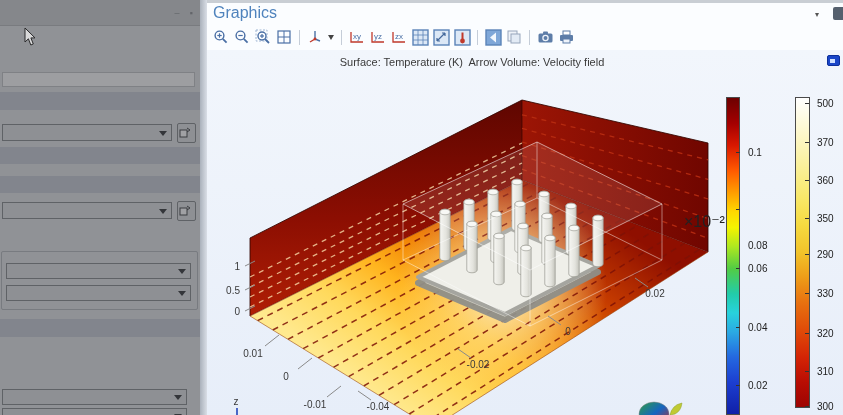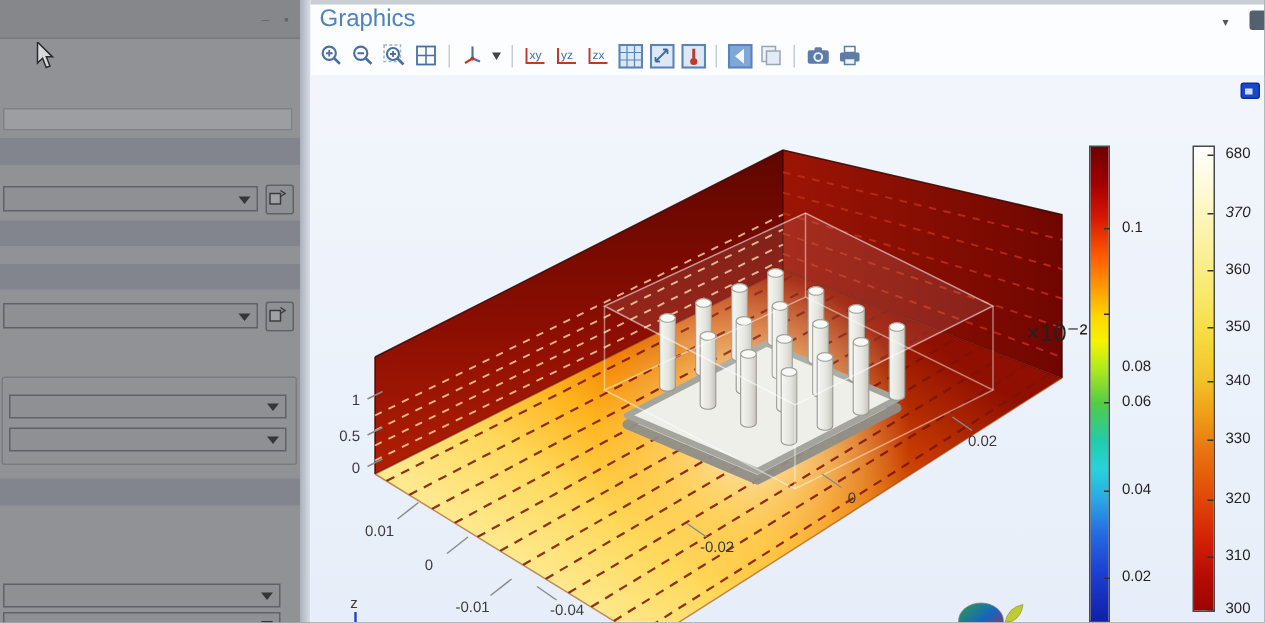--- a/index.html
+++ b/index.html
@@ -225,20 +225,21 @@
       <span class="tb-icon">
           <svg width="17" height="16">
             <rect x="5" y="2" width="7" height="4" fill="#fff" stroke="#5d7da8"></rect>
             <rect x="2" y="6" width="13" height="6" rx="1" fill="#5d7da8"></rect>
             <rect x="5" y="10" width="7" height="4" fill="#eef3fa" stroke="#5d7da8"></rect>
           </svg>
         </span>
     </div>
 
     <div class="abs plot">
+      <div class="abs plot-title">Surface: Temperature (K)&nbsp; Arrow Volume: Velocity field</div>
 
       <svg id="scene" class="abs" style="left:0;top:0;" width="636" height="365">
         <defs>
           <linearGradient id="gLW" x1="0" y1="0" x2="0" y2="1">
             <stop offset="0" stop-color="#5f0600"></stop>
               <stop offset="0.55" stop-color="#8c0e02"></stop>
               <stop offset="1" stop-color="#b01f05"></stop>
           </linearGradient>
           <linearGradient id="gRW" x1="0" y1="0" x2="1" y2="0">
             <stop offset="0" stop-color="#9c1505"></stop>
@@ -393,29 +394,29 @@
           <div class="cb-tick" style="left: 541px; top: 218px;">0.06</div>
           <div class="cb-notch" style="left: 529px; top: 218px;"></div>
           <div class="cb-tick" style="left: 541px; top: 277px;">0.04</div>
           <div class="cb-notch" style="left: 529px; top: 277px;"></div>
           <div class="cb-tick" style="left: 541px; top: 335px;">0.02</div>
           <div class="cb-notch" style="left: 529px; top: 335px;"></div>
         </div>
 
       <div class="abs cbar cb-temp"></div>
       <div id="temp-ticks">
-          <div class="cb-tick" style="left: 610px; top: 53px;">680</div>
+          <div class="cb-tick" style="left: 610px; top: 53px;">500</div>
           <div class="cb-notch" style="left: 598px; top: 53px;"></div>
-          <div class="cb-tick" style="left: 610px; top: 92px; font-style: italic;">370</div>
+          <div class="cb-tick" style="left: 610px; top: 92px;">370</div>
           <div class="cb-notch" style="left: 598px; top: 92px;"></div>
           <div class="cb-tick" style="left: 610px; top: 130px;">360</div>
           <div class="cb-notch" style="left: 598px; top: 130px;"></div>
           <div class="cb-tick" style="left: 610px; top: 168px;">350</div>
           <div class="cb-notch" style="left: 598px; top: 168px;"></div>
-          <div class="cb-tick" style="left: 610px; top: 204px;">340</div>
+          <div class="cb-tick" style="left: 610px; top: 204px;">290</div>
           <div class="cb-notch" style="left: 598px; top: 204px;"></div>
           <div class="cb-tick" style="left: 610px; top: 243px;">330</div>
           <div class="cb-notch" style="left: 598px; top: 243px;"></div>
           <div class="cb-tick" style="left: 610px; top: 283px;">320</div>
           <div class="cb-notch" style="left: 598px; top: 283px;"></div>
           <div class="cb-tick" style="left: 610px; top: 321px;">310</div>
           <div class="cb-notch" style="left: 598px; top: 321px;"></div>
           <div class="cb-tick" style="left: 610px; top: 356px;">300</div>
           <div class="cb-notch" style="left: 598px; top: 356px;"></div>
         </div>

